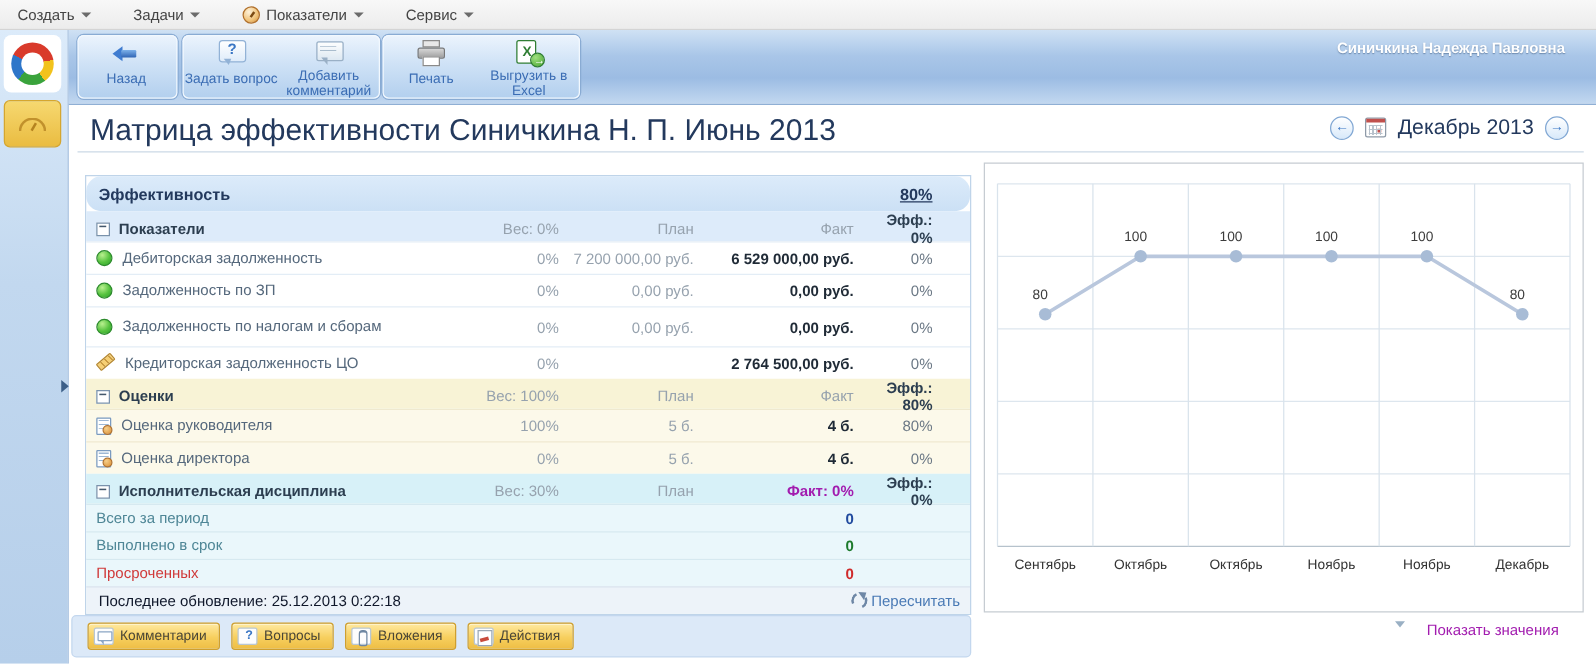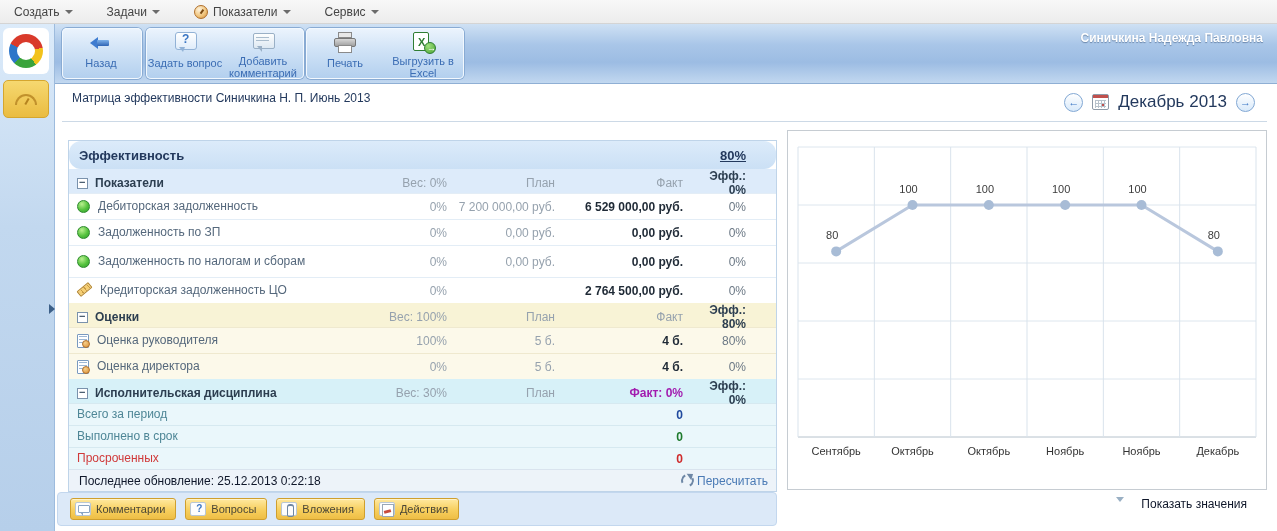--- a/index.html
+++ b/index.html
@@ -59,34 +59,34 @@
   .i-print .top { position:absolute; left:6px; top:1px; width:14px; height:6px; background:#e8e8e8; border:1px solid #8a8a8a; }
   .i-print .body { position:absolute; left:2px; top:7px; width:22px; height:9px; background:linear-gradient(#d7d7d7,#9f9f9f); border:1px solid #777; border-radius:2px; }
   .i-print .paper { position:absolute; left:6px; top:14px; width:14px; height:8px; background:#fff; border:1px solid #8a8a8a; }
   .i-excel .doc { position:absolute; left:3px; top:1px; width:16px; height:19px; background:#fff; border:1px solid #2f7d33; border-radius:2px; }
   .i-excel .doc::before { content:"X"; position:absolute; left:4px; top:3px; font-size:11px; font-weight:bold; color:#2f7d33; }
   .i-excel .arr { position:absolute; left:14px; top:11px; width:12px; height:12px; border-radius:50%;
     background:radial-gradient(circle at 35% 30%, #9fe07f, #49a531); border:1px solid #2f7d33; }
   .i-excel .arr::before { content:"→"; position:absolute; left:2px; top:-1px; font-size:9px; font-weight:bold; color:#fff; }
 
   
-  .user-name { position:absolute; top:7px; right:14px; color:#fff; font-weight:bold; font-size:12px; text-shadow:0 1px 1px rgba(40,70,110,.5); }
+  .user-name { position:absolute; top:7px; right:25px; color:#fff; font-weight:bold; font-size:12px; text-shadow:0 1px 1px rgba(40,70,110,.5); }
   .user-links { position:absolute; top:34px; right:12px; display:flex; gap:18px; font-size:12px; color:#2b5fae; align-items:center; }
   .ulink { display:flex; align-items:center; gap:5px; cursor:pointer;margin-top:38px; }
   .i-help { width:14px; height:14px; border-radius:50%; background:linear-gradient(#fff,#e3edf8); border:1px solid #87a3c4; position:relative; }
   .i-help::before { content:"?"; position:absolute; left:4px; top:0px; font-size:10px; color:#4a76a8; font-weight:bold; }
   .i-card { width:16px; height:13px; background:linear-gradient(#fdfdfd,#e7eef7); border:1px solid #7e9cc0; border-radius:2px; position:relative; }
   .i-card::before { content:""; position:absolute; left:2px; top:2px; width:5px; height:6px; border-radius:50%; background:#e09a4a; }
   .i-card::after { content:""; position:absolute; right:2px; top:3px; width:6px; height:5px; background:repeating-linear-gradient(#8aa6c8 0 1px, transparent 1px 2.5px); }
   .i-exit { width:13px; height:15px; background:linear-gradient(#fdfdfd,#e3ecf7); border:1px solid #7e9cc0; position:relative; border-radius:1px; }
   .i-exit::before { content:""; position:absolute; left:3px; top:4px; width:6px; height:6px; border-left:2px solid #3a6db4; border-bottom:2px solid #3a6db4; transform:rotate(45deg); }
 
   
   .content-bg { position:absolute; top:84px; left:56px; width:1221px; height:447px; background:#fff; border-top-left-radius:8px; }
-  .page-title { position:absolute; top:91px; left:72px; font-size:12px; color:#23395d; }
+  .page-title { position:absolute; top:91px; left:72px; font-size:24px; color:#23395d; }
   .title-rule { position:absolute; top:121px; left:62px; width:1205px; height:1px; background:#ccd9e6; }
 
   
   .date-nav { position:absolute; top:92px; right:22px; display:flex; align-items:center; gap:9px; }
   .nav-circle { width:19px; height:19px; border-radius:50%; border:1px solid #82a8d4; background:linear-gradient(#ffffff,#d8e9fa); position:relative; cursor:pointer; }
   .nav-circle::before { position:absolute; left:0; top:0; width:17px; text-align:center; font-size:11px; font-weight:bold; color:#3a76c4; line-height:17px; }
   .nav-prev::before { content:"←"; }
   .nav-next::before { content:"→"; }
   .i-calendar { width:17px; height:16px; background:#fff; border:1px solid #8e9aa8; border-radius:2px; position:relative; cursor:pointer; }
   .i-calendar::before { content:""; position:absolute; left:0; top:0; width:100%; height:3px; background:#c0504d; }
@@ -143,21 +143,21 @@
   .ic-report::after { content:""; position:absolute; right:-2px; bottom:-1px; width:6px; height:6px; border-radius:50%;
     background:radial-gradient(circle at 35% 30%, #f6cf8a, #db8f35); border:1px solid #b06f2a; }
   .i-refresh { width:15px; height:15px; position:relative; }
   .i-refresh::before { content:""; position:absolute; inset:1px; border:2px solid #6e87a6; border-radius:50%;
     border-top-color:transparent; border-bottom-color:transparent; transform:rotate(20deg); }
   .i-refresh::after { content:""; position:absolute; right:0px; top:0px; width:0; height:0;
     border-left:4px solid transparent; border-right:4px solid transparent; border-bottom:5px solid #6e87a6; transform:rotate(55deg); }
 
   
   .chart-panel { position:absolute; top:130px; left:787px; width:480px; height:360px; border:1px solid #c6ccd2; background:#fff; }
-  .show-values { position:absolute; top:497px; right:30px; display:flex; align-items:flex-start; gap:17px; font-size:12px; color:#0f172a; cursor:pointer; }
+  .show-values { position:absolute; top:497px; right:30px; display:flex; align-items:flex-start; gap:17px; font-size:12px; color:#a21caf; cursor:pointer; }
   .tri-down { width:0; height:0; border-left:4px solid transparent; border-right:4px solid transparent; border-top:5px solid #9ab0c4; }
 
   
   .strip { position:absolute; top:492px; left:57px; width:720px; height:34px; background:#dce9f8;
     border:1px solid #c3d7ee; border-radius:4px; display:flex; align-items:center; gap:9px; padding-left:12px; }
   .ybtn { display:flex; align-items:center; gap:5px; height:22px; padding:0 10px 0 4px;
     background:linear-gradient(#ffe9a0,#f7cf5e 55%,#eebe45); border:1px solid #cf9f2e; border-radius:3px;
     font-size:11px; color:#4a4636; cursor:pointer; box-shadow:inset 0 1px 0 #fff3c8; }
   .ybtn .ico { width:16px; height:14px; background:#fdfdfd; border:1px solid #b9c7d4; border-radius:2px; position:relative; flex:none; }
   .yb-comment::before { content:""; position:absolute; left:2px; top:2px; width:10px; height:6px; background:#fff; border:1px solid #8aa5c4; border-radius:1px; }

